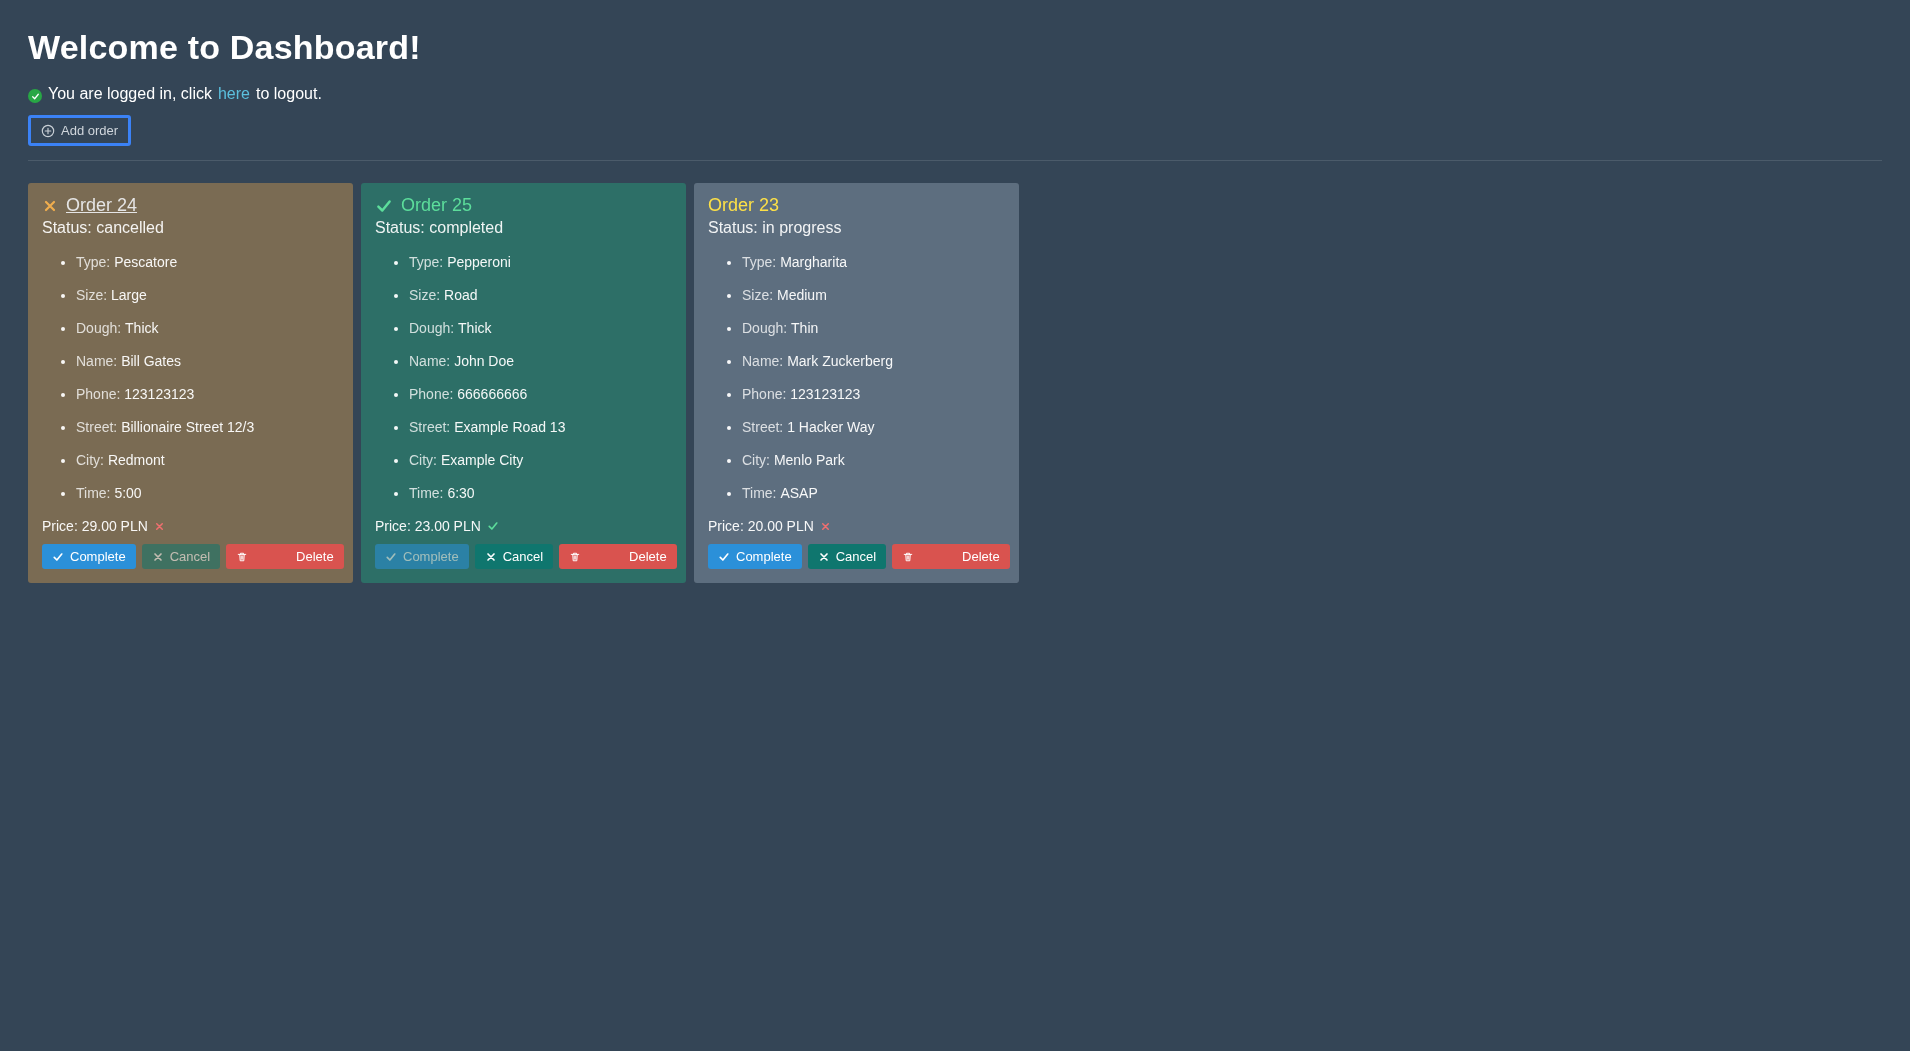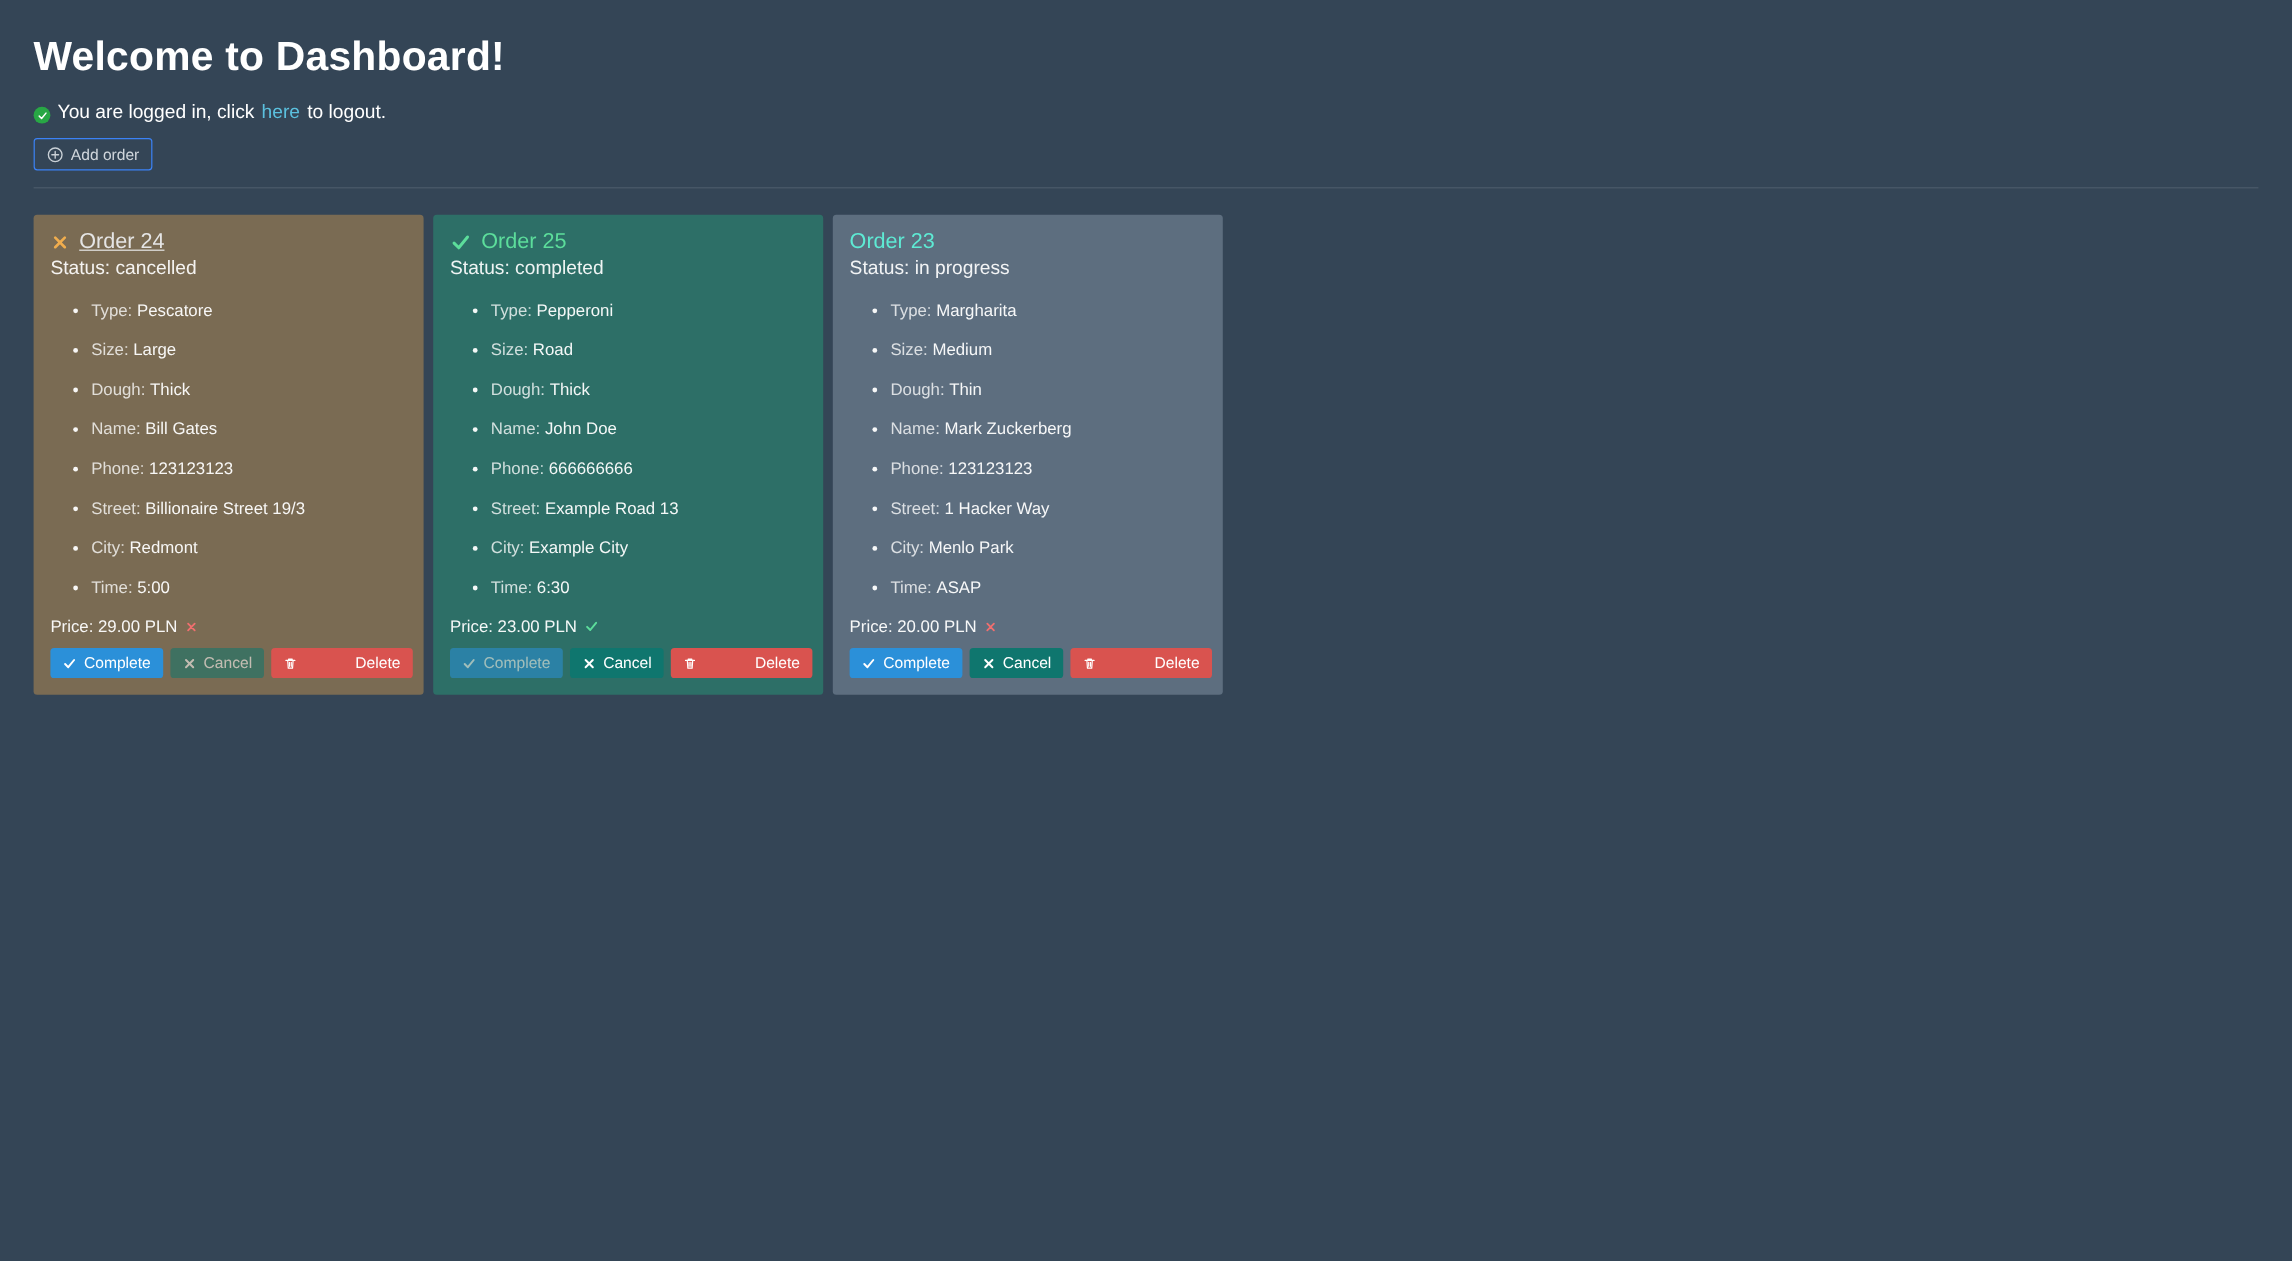--- a/index.html
+++ b/index.html
@@ -28,21 +28,21 @@
   .icon { display: inline-flex; align-items: center; justify-content: center; }
   .check-circle {
     width: 14px; height: 14px; border-radius: 50%;
     background: #28a745; display: inline-flex;
     align-items: center; justify-content: center;
   }
   .check-circle svg { width: 9px; height: 9px; }
   .add-order-btn {
     display: inline-flex; align-items: center; gap: 6px;
     background: transparent;
-    border: 1px solid #3b82f6;
+    border: 3px solid #3b82f6;
     color: #d0d6dc;
     padding: 5px 10px;
     border-radius: 3px;
     font-size: 13px;
     cursor: pointer;
     margin-bottom: 14px;
   }
   .plus-circle { width: 14px; height: 14px; }
   hr.sep { border: none; border-top: 1px solid #4b5b6a; margin: 0 0 22px 0; }
 
@@ -61,21 +61,21 @@
   .order-card.inprogress { background: #5d6e7f; }
 
   .card-head {
     display: flex; align-items: center; gap: 8px;
   }
   .card-title {
     font-size: 18px; font-weight: 500;
   }
   .order-card.cancelled .card-title { color: #e5e5e5; text-decoration: underline; }
   .order-card.completed .card-title { color: #5cdd9b; }
-  .order-card.inprogress .card-title { color: #5eead4; text-align: center; }
+  .order-card.inprogress .card-title { color: #fde047; text-align: center; }
 
   .status-line { margin-top: 3px; font-size: 16px; color: rgba(255,255,255,0.92); }
   .details {
     list-style: disc;
     padding-left: 34px;
     margin: 10px 0 8px 0;
   }
   .details li { margin: 17px 0; font-size: 14px; color: rgba(255,255,255,0.95); }
   .details .label { opacity: 0.82; }
   .details .val { font-weight: 500; }
@@ -141,21 +141,21 @@
         </span>
         <span class="card-title">Order 24</span>
       </div>
       <div class="status-line">Status: cancelled</div>
       <ul class="details">
         <li><span class="label">Type: </span><span class="val">Pescatore</span></li>
         <li><span class="label">Size: </span><span class="val">Large</span></li>
         <li><span class="label">Dough: </span><span class="val">Thick</span></li>
         <li><span class="label">Name: </span><span class="val">Bill Gates</span></li>
         <li><span class="label">Phone: </span><span class="val">123123123</span></li>
-        <li><span class="label">Street: </span><span class="val">Billionaire Street 19/3</span></li>
+        <li><span class="label">Street: </span><span class="val">Billionaire Street 12/3</span></li>
         <li><span class="label">City: </span><span class="val">Redmont</span></li>
         <li><span class="label">Time: </span><span class="val">5:00</span></li>
       </ul>
       <div class="price-row">
         <span>Price: 29.00 PLN</span>
         <span class="icon price-red">
           <svg viewBox="0 0 16 16" width="11" height="11">
             <path d="M4 4 L12 12 M12 4 L4 12" stroke="currentColor" stroke-width="2.2" fill="none" stroke-linecap="round"></path>
           </svg>
         </span>

